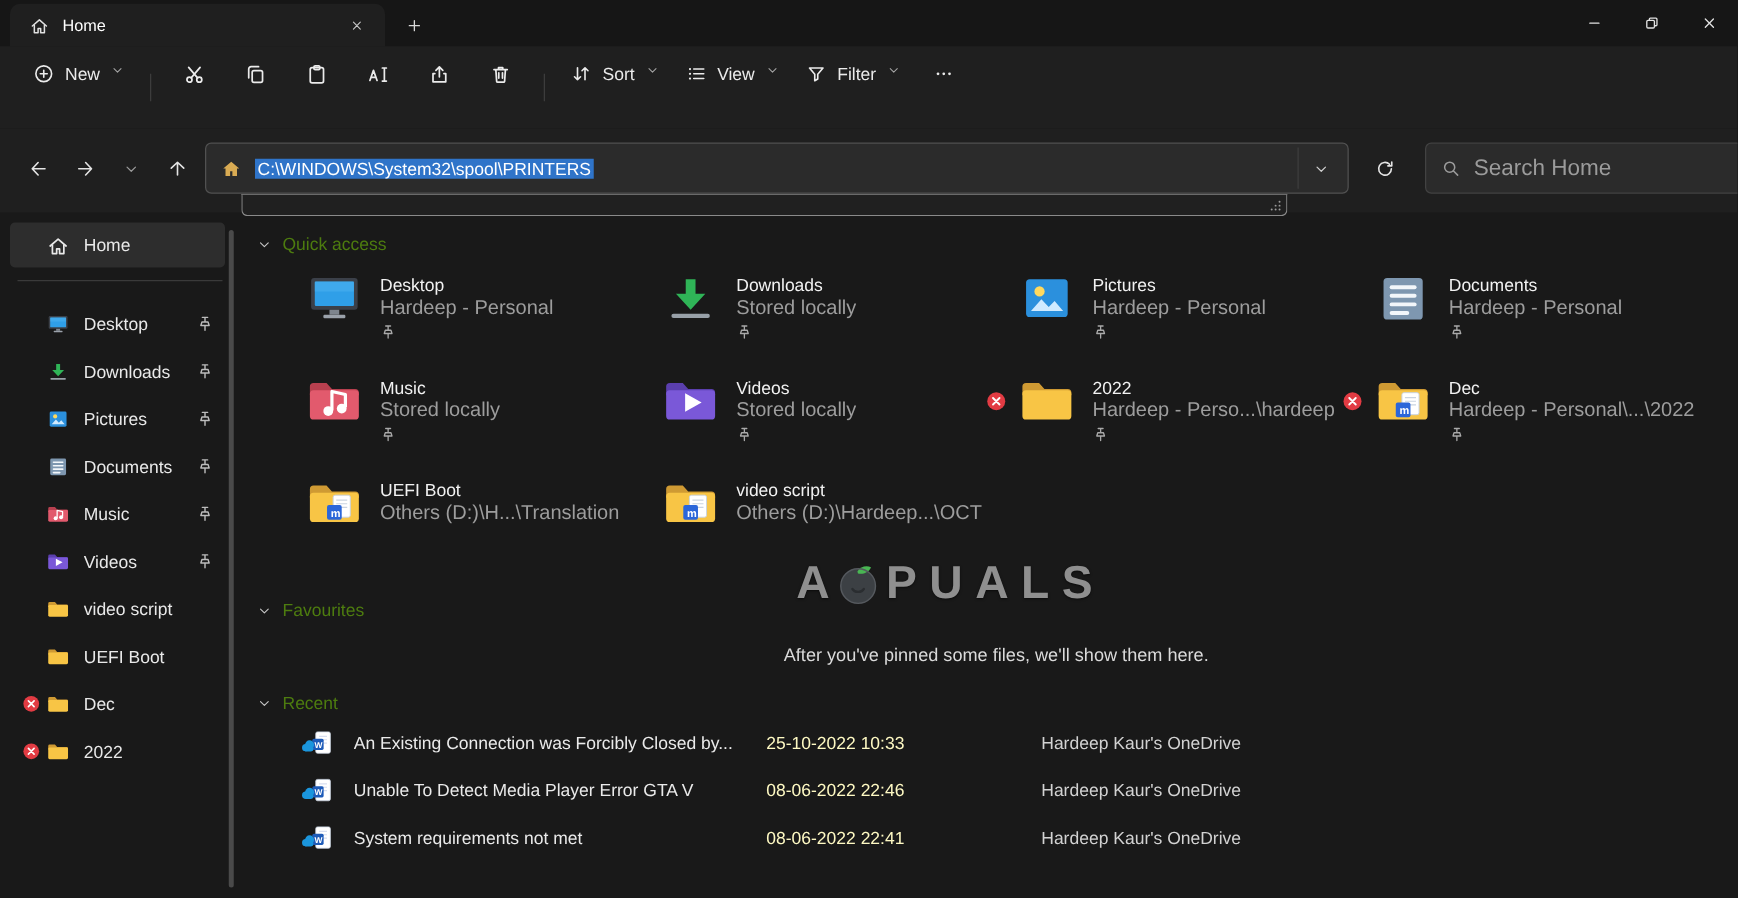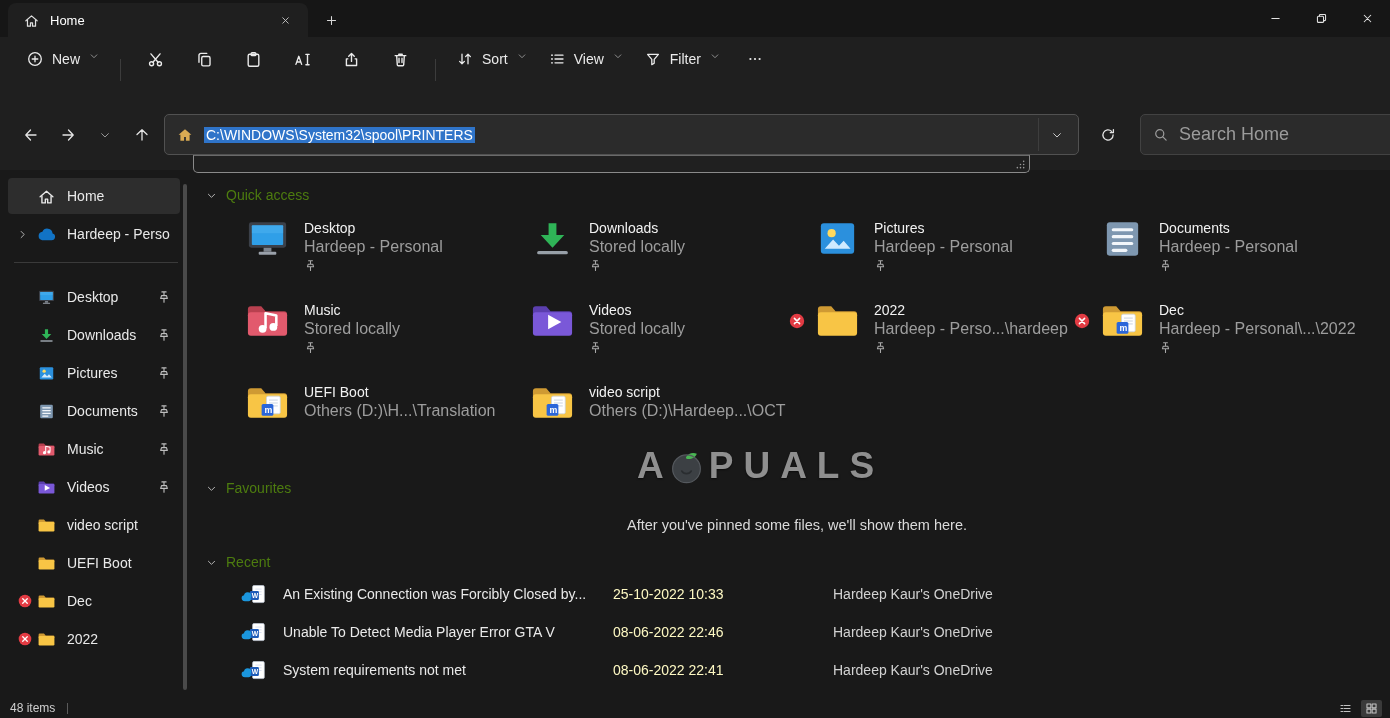--- a/index.html
+++ b/index.html
@@ -351,38 +351,20 @@
               <i class="ic-main" data-icon="house">
                 <svg xmlns="http://www.w3.org/2000/svg" viewBox="0 0 16 16" preserveAspectRatio="xMidYMid meet">
                   <path d="M2 8.3 8 3.1l6 5.2" stroke="currentColor" stroke-width="1.3" fill="none" stroke-linecap="round" stroke-linejoin="round"></path>
                   <path d="M3.7 7.6V14h3.2v-3.5h2.2V14h3.2V7.6" stroke="currentColor" stroke-width="1.3" fill="none" stroke-linecap="round" stroke-linejoin="round"></path>
                 </svg>
               </i>
             </span>
     <span class="sb-label">Home</span>
 
   </div>
-          <div class="sb-item">
-    <span class="sb-exp">
-              <i data-icon="chevron-right">
-                <svg xmlns="http://www.w3.org/2000/svg" viewBox="0 0 16 16" preserveAspectRatio="xMidYMid meet">
-                  <path d="M6 3.5 10.5 8 6 12.5" stroke="currentColor" stroke-width="1.3" fill="none" stroke-linecap="round" stroke-linejoin="round"></path>
-                </svg>
-              </i>
-            </span>
-    <span class="sb-ico">
-              <i class="ic-main" data-icon="onedrive">
-                <svg xmlns="http://www.w3.org/2000/svg" viewBox="0 0 20 14" preserveAspectRatio="xMidYMid meet">
-                  <path d="M5.4 13h10a3.6 3.6 0 0 0 1-7.06A5.6 5.6 0 0 0 5.7 4.1 4.5 4.5 0 0 0 5.4 13z" fill="#1173c5"></path>
-                </svg>
-              </i>
-            </span>
-    <span class="sb-label">Hardeep - Perso</span>
-
-  </div>
           <div class="sb-divider"></div>
           <div class="sb-item">
     <span class="sb-exp"></span>
     <span class="sb-ico">
               <i class="ic-main" data-icon="desktop">
                 <svg xmlns="http://www.w3.org/2000/svg" viewBox="0 0 48 40" preserveAspectRatio="xMidYMid meet">
                   <rect x="5" y="3" width="38" height="26" rx="2.5" fill="#3b4049"></rect>
                   <rect x="8" y="6" width="32" height="20" rx="1" fill="#2f9fe8"></rect>
                   <path d="M8 6h32v8H8z" fill="#55b6f2" opacity="0.45"></path>
                   <rect x="20" y="29" width="8" height="4" fill="#7e858e"></rect>
@@ -869,37 +851,14 @@
               <path d="M15.5 8c2-3.6 6.4-4.6 9.4-3-1.2 3.4-5.2 5.2-9 4.4z" fill="#49b653"></path>
               <circle cx="16" cy="18" r="12" fill="none" stroke="#55595e" stroke-width="1"></circle>
               <path d="M12 20c1.5 2.8 6.5 2.8 8 0" stroke="#2a2d30" stroke-width="1.6" fill="none" stroke-linecap="round"></path>
             </svg>
           </i>
         <span class="wm-t">PUALS</span>
       </div>
     </div>
   </div>
 
-  <div class="statusbar">
-    <span>48 items</span>
-    <span class="st-sep"></span>
-    <span class="st-right">
-      <span class="st-btn">
-          <i class="ci13" data-icon="details-view">
-            <svg xmlns="http://www.w3.org/2000/svg" viewBox="0 0 16 16" preserveAspectRatio="xMidYMid meet">
-              <path d="M2.4 4.4h2.4M2.4 8h2.4M2.4 11.6h2.4M6.4 4.4h7.2M6.4 8h7.2M6.4 11.6h7.2" stroke="currentColor" stroke-width="1.3" fill="none" stroke-linecap="round" stroke-linejoin="round"></path>
-            </svg>
-          </i>
-        </span>
-      <span class="st-btn active">
-          <i class="ci13" data-icon="icons-view">
-            <svg xmlns="http://www.w3.org/2000/svg" viewBox="0 0 16 16" preserveAspectRatio="xMidYMid meet">
-              <rect x="2.4" y="2.4" width="4.8" height="4.8" stroke="currentColor" stroke-width="1.3" fill="none" stroke-linecap="round" stroke-linejoin="round"></rect>
-              <rect x="8.8" y="2.4" width="4.8" height="4.8" stroke="currentColor" stroke-width="1.3" fill="none" stroke-linecap="round" stroke-linejoin="round"></rect>
-              <rect x="2.4" y="8.8" width="4.8" height="4.8" stroke="currentColor" stroke-width="1.3" fill="none" stroke-linecap="round" stroke-linejoin="round"></rect>
-              <rect x="8.8" y="8.8" width="4.8" height="4.8" stroke="currentColor" stroke-width="1.3" fill="none" stroke-linecap="round" stroke-linejoin="round"></rect>
-            </svg>
-          </i>
-        </span>
-    </span>
-  </div>
 
 </div>
 
 </body></html>

